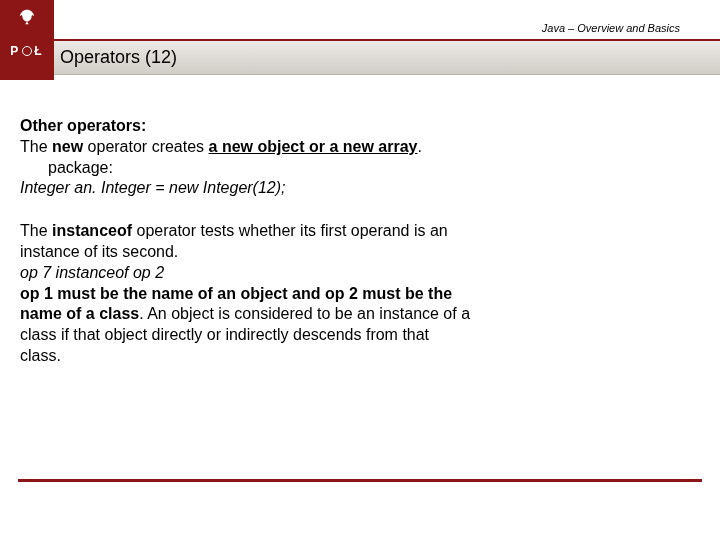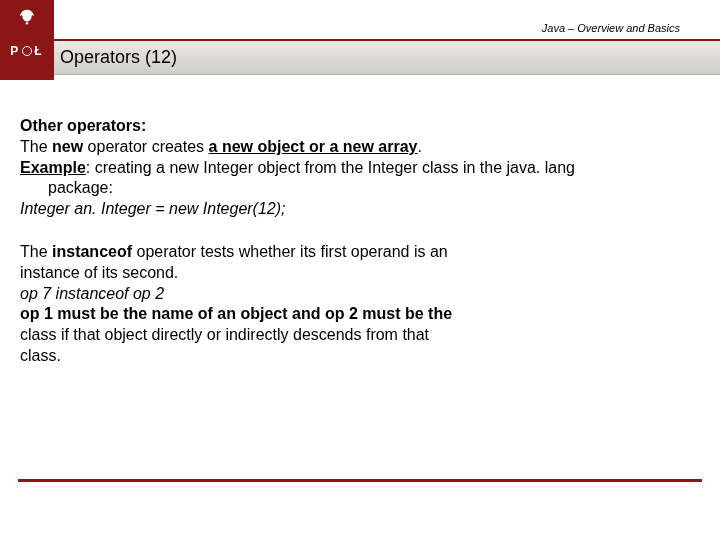--- a/index.html
+++ b/index.html
@@ -134,32 +134,32 @@
   <h1>Operators (12)</h1>
 </div>
 
 <div class="content">
   <p class="subhead">Other operators:</p>
 
   <div class="para1">
     <p>
       <span>The </span><b>new</b><span> operator creates </span><b><span class="underline">a new object or a new array</span></b><span>.</span>
     </p>
-    <p>
-      <b><span class="underline">Example</span></b><span>: creating a new Integer object from the Integer class in the java. lang</span>
-    </p>
     <p class="indent">package:</p>
     <p class="italic">Integer an. Integer = new Integer(12);</p>
   </div>
 
   <div>
     <p>
       <span>The </span><b>instanceof</b><span> operator tests whether its first operand is an</span>
     </p>
     <p>instance of its second.</p>
     <p class="italic">op 7 instanceof op 2</p>
     <p><b>op 1 must be the name of an object and op 2 must be the</b></p>
+    <p>
+      <b>name of a class</b><span>. An object is considered to be an instance of a</span>
+    </p>
     <p> class if that object directly or indirectly descends from that</p>
     <p> class.</p>
   </div>
 </div>
 
 <div class="rule-bottom"></div>
 
 </body></html>

